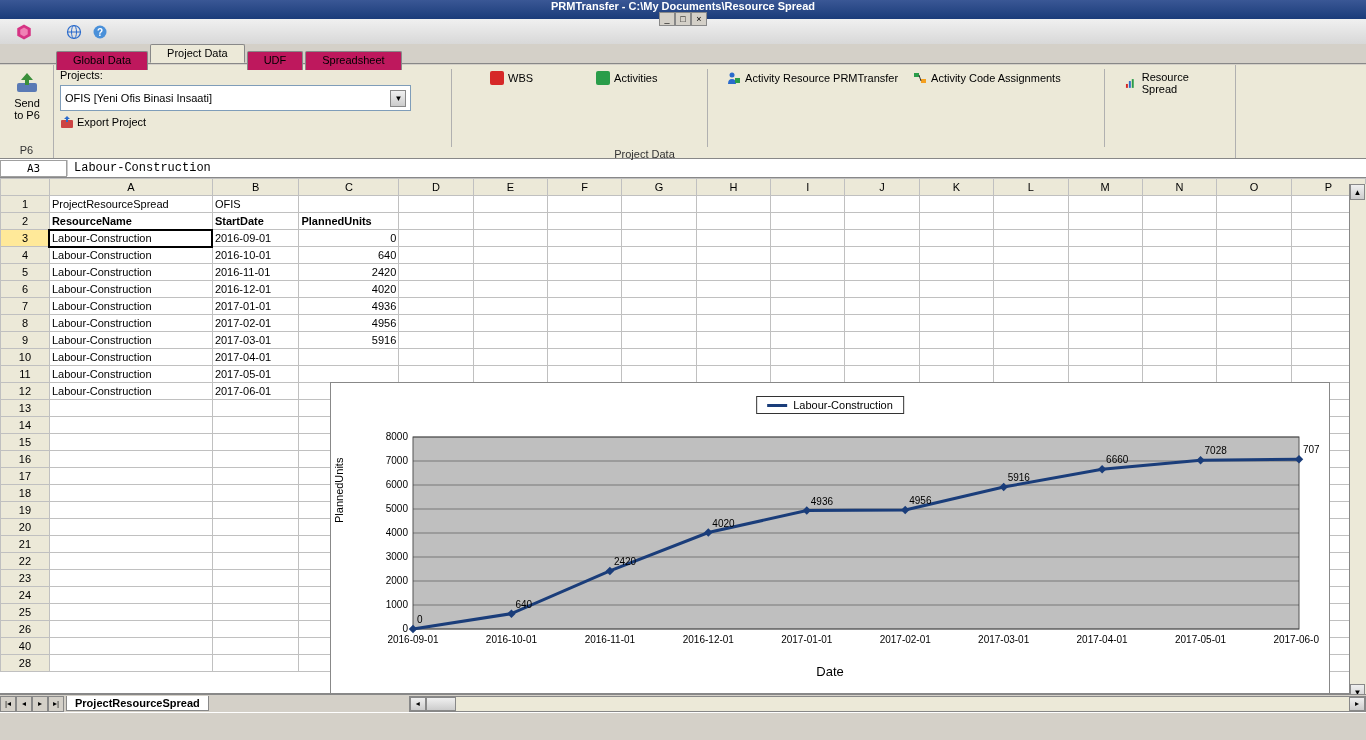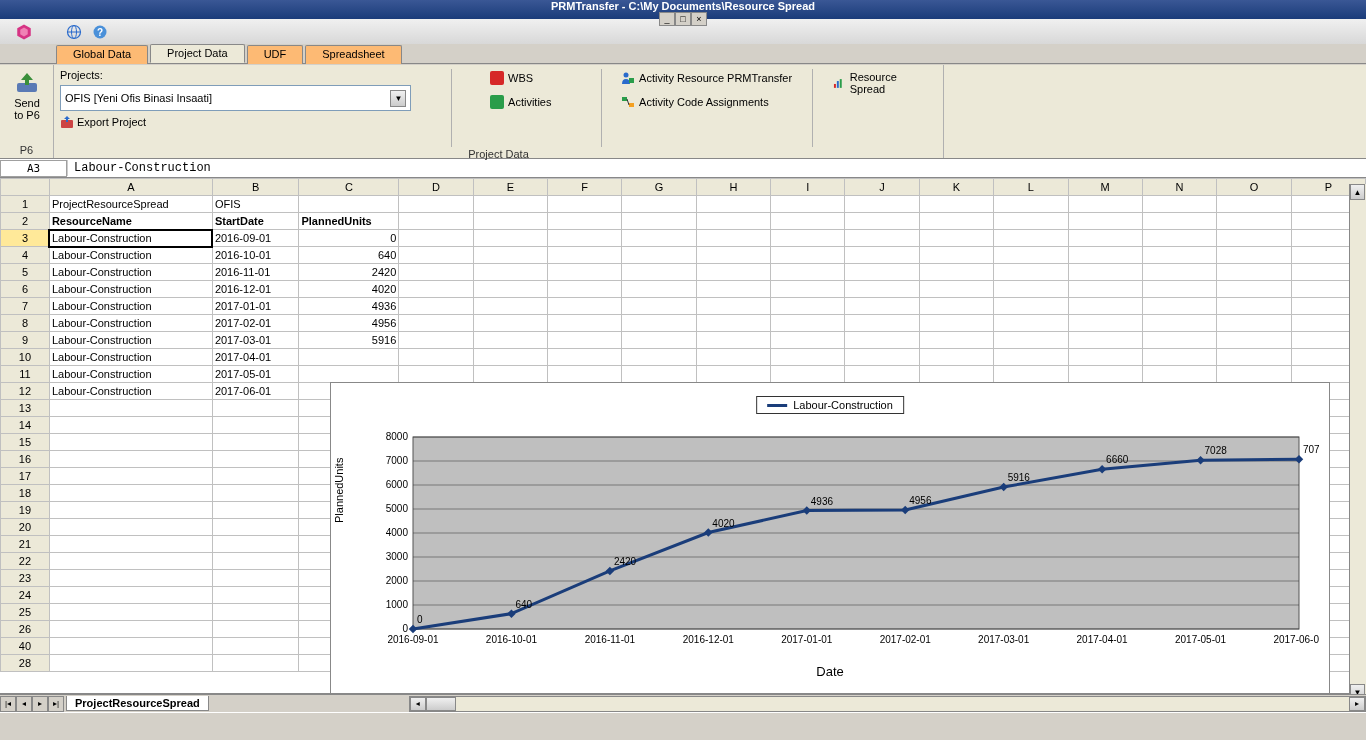--- a/index.html
+++ b/index.html
@@ -13,36 +13,36 @@
 .win-btn { width: 16px; height: 14px; background: #d4d0c8; border: 1px solid #888; font-size: 9px; display: flex; align-items: center; justify-content: center; cursor: pointer; color: black; font-family: Arial; }
 
 
 .mini-toolbar { height: 26px; background: linear-gradient(#f0f0f0, #d8d8d8); border-bottom: 1px solid #a0a0a0; display: flex; align-items: center; padding: 0 4px; gap: 2px; }
 .mini-btn { width: 24px; height: 22px; display: flex; align-items: center; justify-content: center; border: 1px solid transparent; cursor: pointer; }
 .app-logo { width: 40px; display:flex; align-items:center; justify-content:center; }
 .hex-icon { width:18px; height:18px; }
 
 
 .tabs-row { display: flex; background: #d4d0c8; border-bottom: 1px solid #888; height: 20px; position: relative; top: -1px; padding-left: 56px; }
-.tab { padding: 2px 16px; border: 1px solid #888; border-bottom: none; background: #fdba74; margin-right: 2px; cursor: pointer; font-size: 11px; border-radius: 2px 2px 0 0; position: relative; top: 1px; }
+.tab { padding: 2px 16px; border: 1px solid #888; border-bottom: none; background: #be185d; margin-right: 2px; cursor: pointer; font-size: 11px; border-radius: 2px 2px 0 0; position: relative; top: 7px; }
 .tab.active { background: #ece9d8; border-bottom: 1px solid #ece9d8; top: 0; z-index: 2; }
 
 
 .ribbon { background: #ece9d8; border-bottom: 1px solid #888; height: 94px; display: flex; }
 .ribbon-group { border-right: 1px solid #b0b0b0; padding: 4px 6px 1px 6px; display: flex; flex-direction: column; justify-content: space-between; }
 .rg-content { flex: 1; display: flex; gap: 15px; align-items: flex-start; }
 .rg-label { text-align: center; font-size: 11px; color: #333; padding: 1px 0; }
 .big-btn { width: 42px; display: flex; flex-direction: column; align-items: center; gap: 2px; cursor: pointer; padding: 2px; }
 .proj-panel { display: flex; flex-direction: column; gap: 4px; width: 360px; }
 .proj-label { font-size: 11px; }
 .proj-select { width: 100%; height: 26px; border: 1px solid #7f9db9; background: white; padding: 1px 4px; font-size: 11px; display: flex; align-items: center; justify-content: space-between; }
 .sel-arrow { width: 16px; height: 17px; background: linear-gradient(#f0f0f0,#ccc); border: 1px solid #888; display:flex; align-items:center; justify-content:center; font-size:8px; }
 .export-row { display: flex; align-items: center; gap: 3px; cursor: pointer; font-size:11px; }
 .ribbon-link { display: flex; align-items: center; gap: 4px; cursor: pointer; padding: 2px 4px; font-size: 11px; min-width: 100px; }
-.ribbon-col { display: flex; flex-direction: column; gap: 6px; }
+.ribbon-col { display: flex; flex-direction: row; gap: 6px; }
 .sq-icon { width: 14px; height: 14px; border-radius: 2px; }
 
 
 .namebox-row { display: flex; align-items: center; border-bottom: 1px solid #888; background: white; height: 19px; }
 .namebox { width: 67px; border: 1px solid #a0a0a0; text-align: center; background: white; font-family: monospace; font-size: 11px; padding: 1px; }
 .formula-bar { flex: 1; padding: 1px 6px; font-family: "Courier New", monospace; font-size: 12px; border-left: 1px solid #ccc; }
 
 
 .sheet-wrap { position: relative; background: white; height: 516px; overflow: hidden; border-bottom: 1px solid #888; }
 table.sheet { border-collapse: collapse; width: 100%; }

